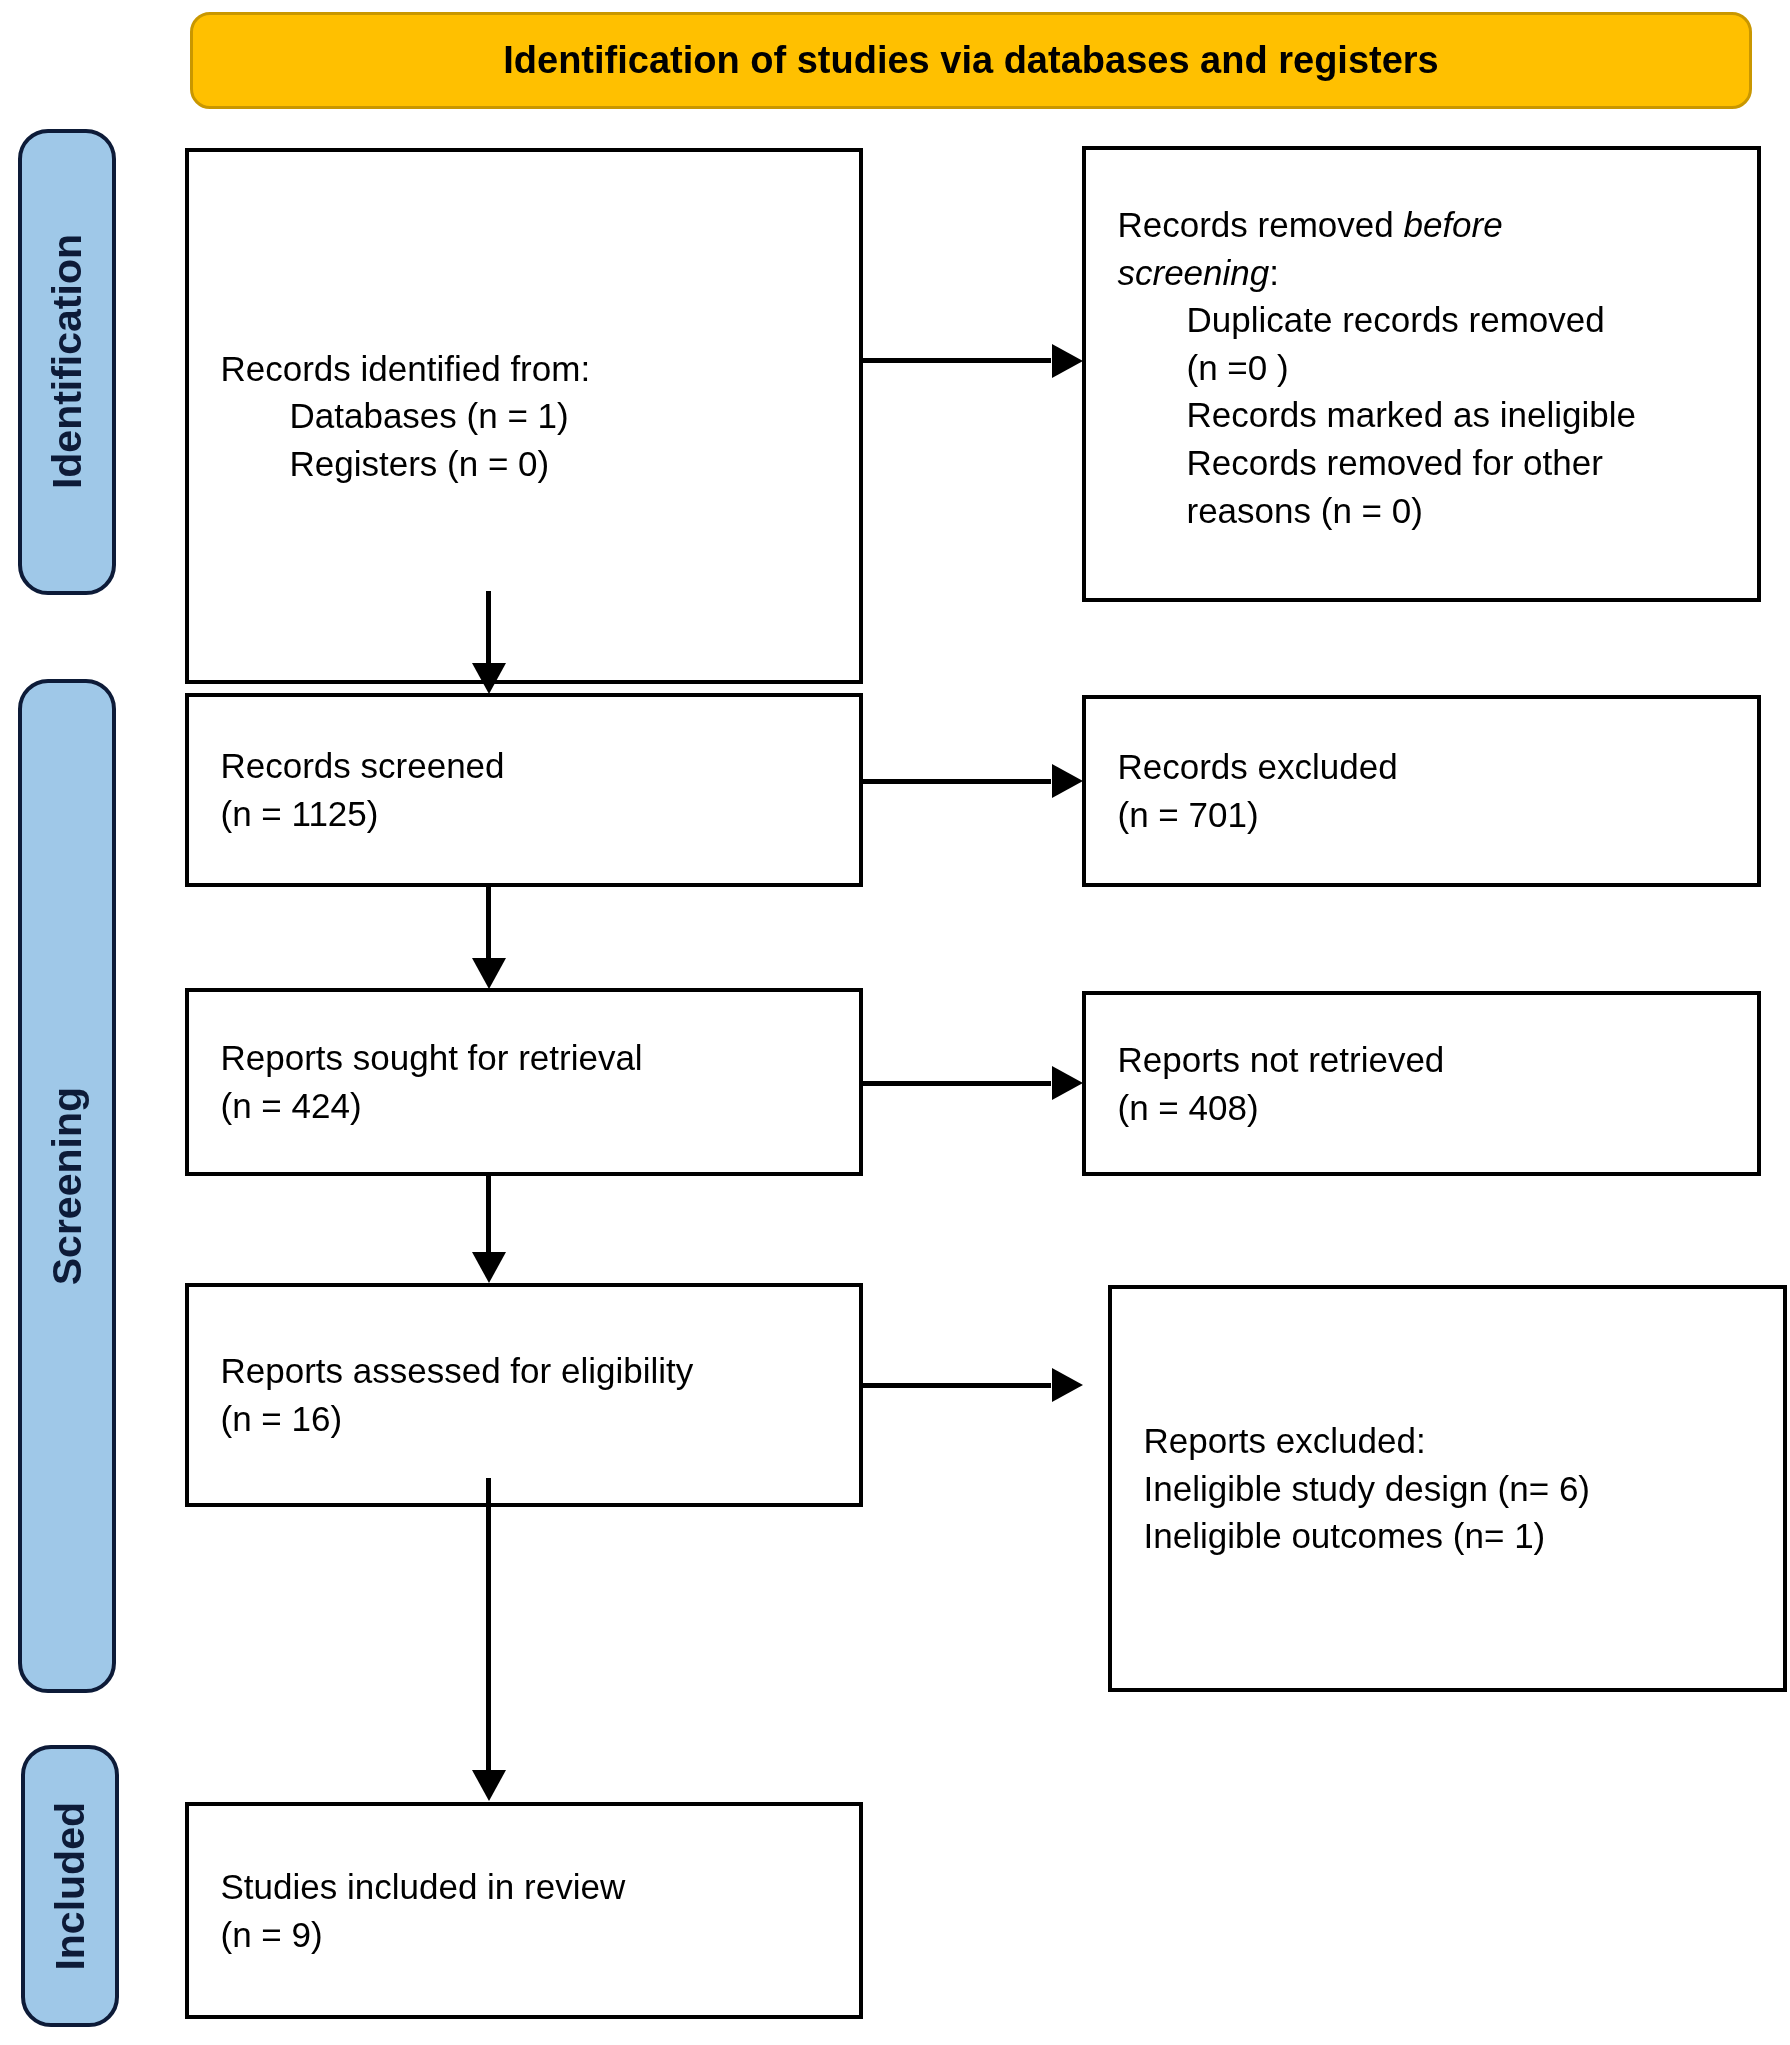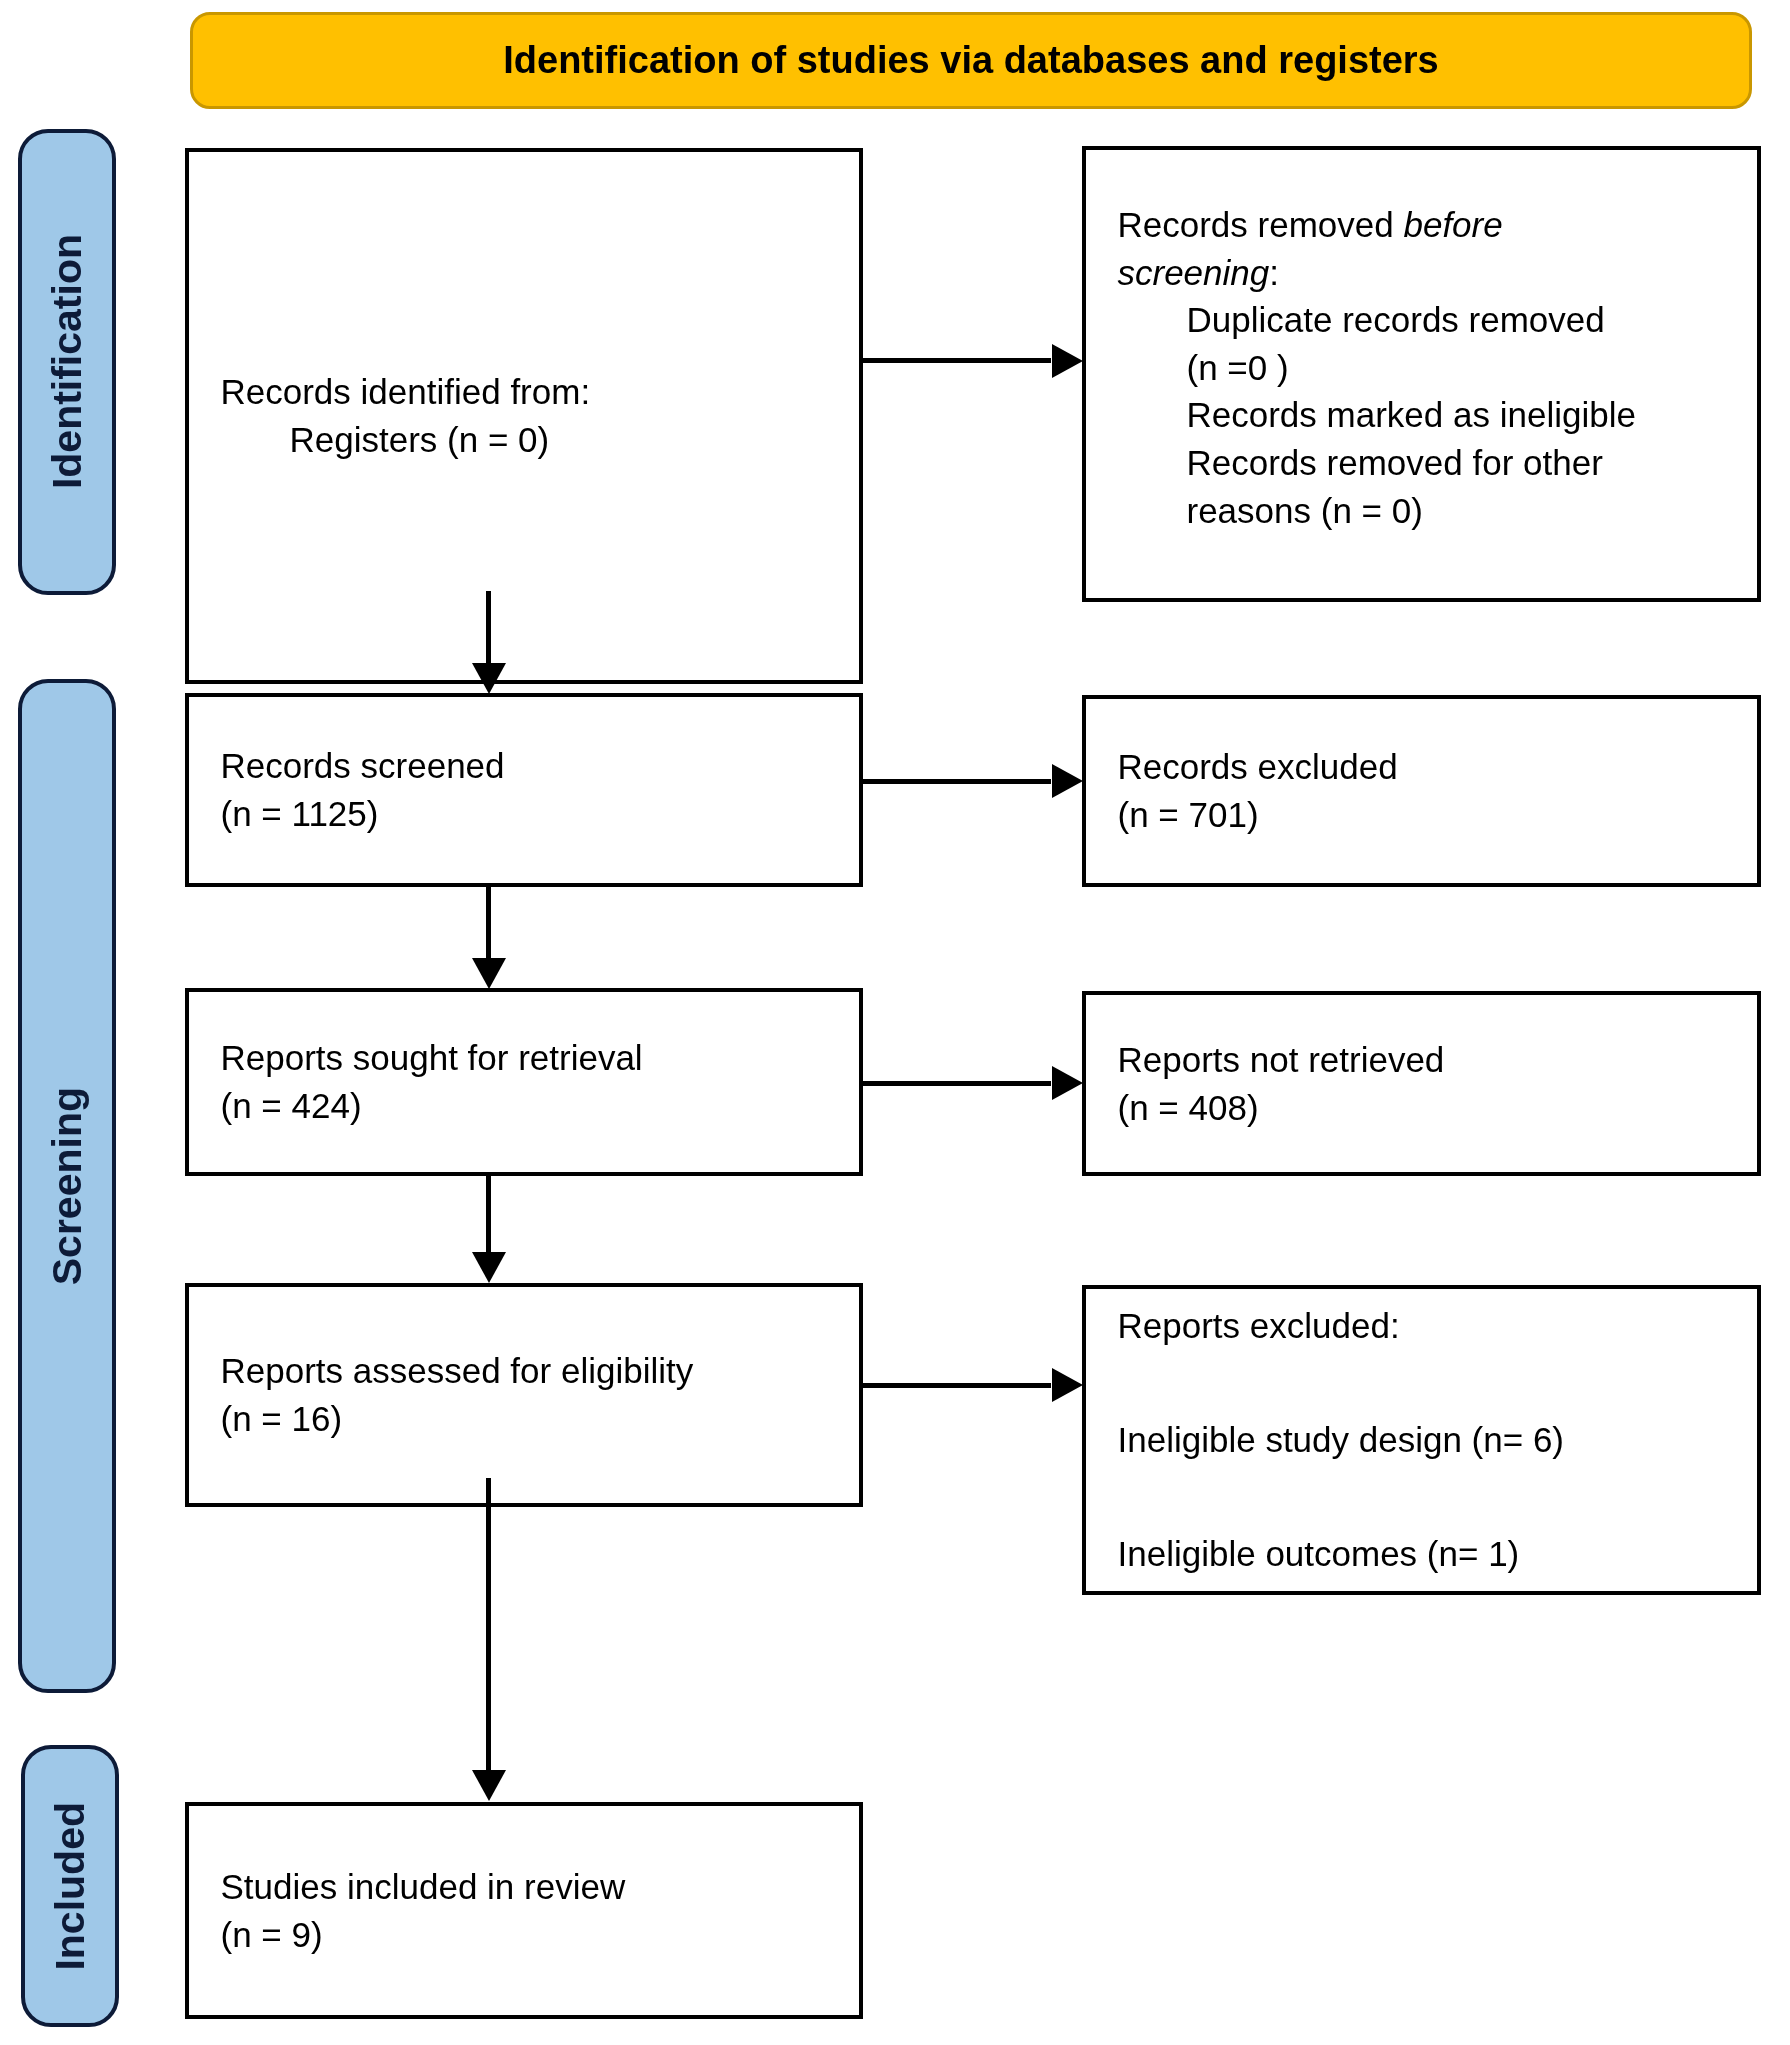--- a/index.html
+++ b/index.html
@@ -56,21 +56,21 @@
   .fbox .indent { padding-left:69px; }
   .fbox .it { font-style:italic; }
 
   .b1 { left:185px;  top:148px;  width:678px; height:536px; }
   .r1 { left:1082px; top:138px;  width:679px; height:456px; justify-content:flex-start; padding-top:51px;margin-top:8px; }
   .b2 { left:185px;  top:693px; width:678px; height:194px; }
   .r2 { left:1082px; top:695px; width:679px; height:192px; }
   .b3 { left:185px;  top:988px; width:678px; height:188px; }
   .r3 { left:1082px; top:991px; width:679px; height:185px; }
   .b4 { left:185px;  top:1283px; width:678px; height:224px; }
-  .r4 { left:1082px; top:1285px; width:679px; height:310px;justify-content:space-between; }
+  .r4 { left:1108px; top:1285px; width:679px; height:407px; }
   .b5 { left:185px;  top:1802px; width:678px; height:217px; }
 
   
   .aline { position:absolute; background:var(--arrow,#000); }
   .ahead-right {
     position:absolute; width:0; height:0;
     border-top:17px solid transparent; border-bottom:17px solid transparent;
     border-left:31.5px solid var(--arrow,#000);
   }
   .ahead-down {
@@ -93,20 +93,21 @@
   </div>
   <div class="stage screening">
     <div class="label">Screening</div>
   </div>
   <div class="stage included">
     <div class="label">Included</div>
   </div>
 
   <div class="fbox b1">
     <div class="line">Records identified from:</div>
+    <div class="line indent">Databases (n = 1)</div>
     <div class="line indent">Registers (n = 0)</div>
   </div>
 
   <div class="fbox r1">
     <div class="line"><span>Records removed </span><span class="it">before</span></div>
     <div class="line"><span class="it">screening</span><span>:</span></div>
     <div class="line indent">Duplicate records removed</div>
     <div class="line indent">(n =0 )</div>
     <div class="line indent">Records marked as ineligible</div>
     <div class="line indent">Records removed for other</div>

